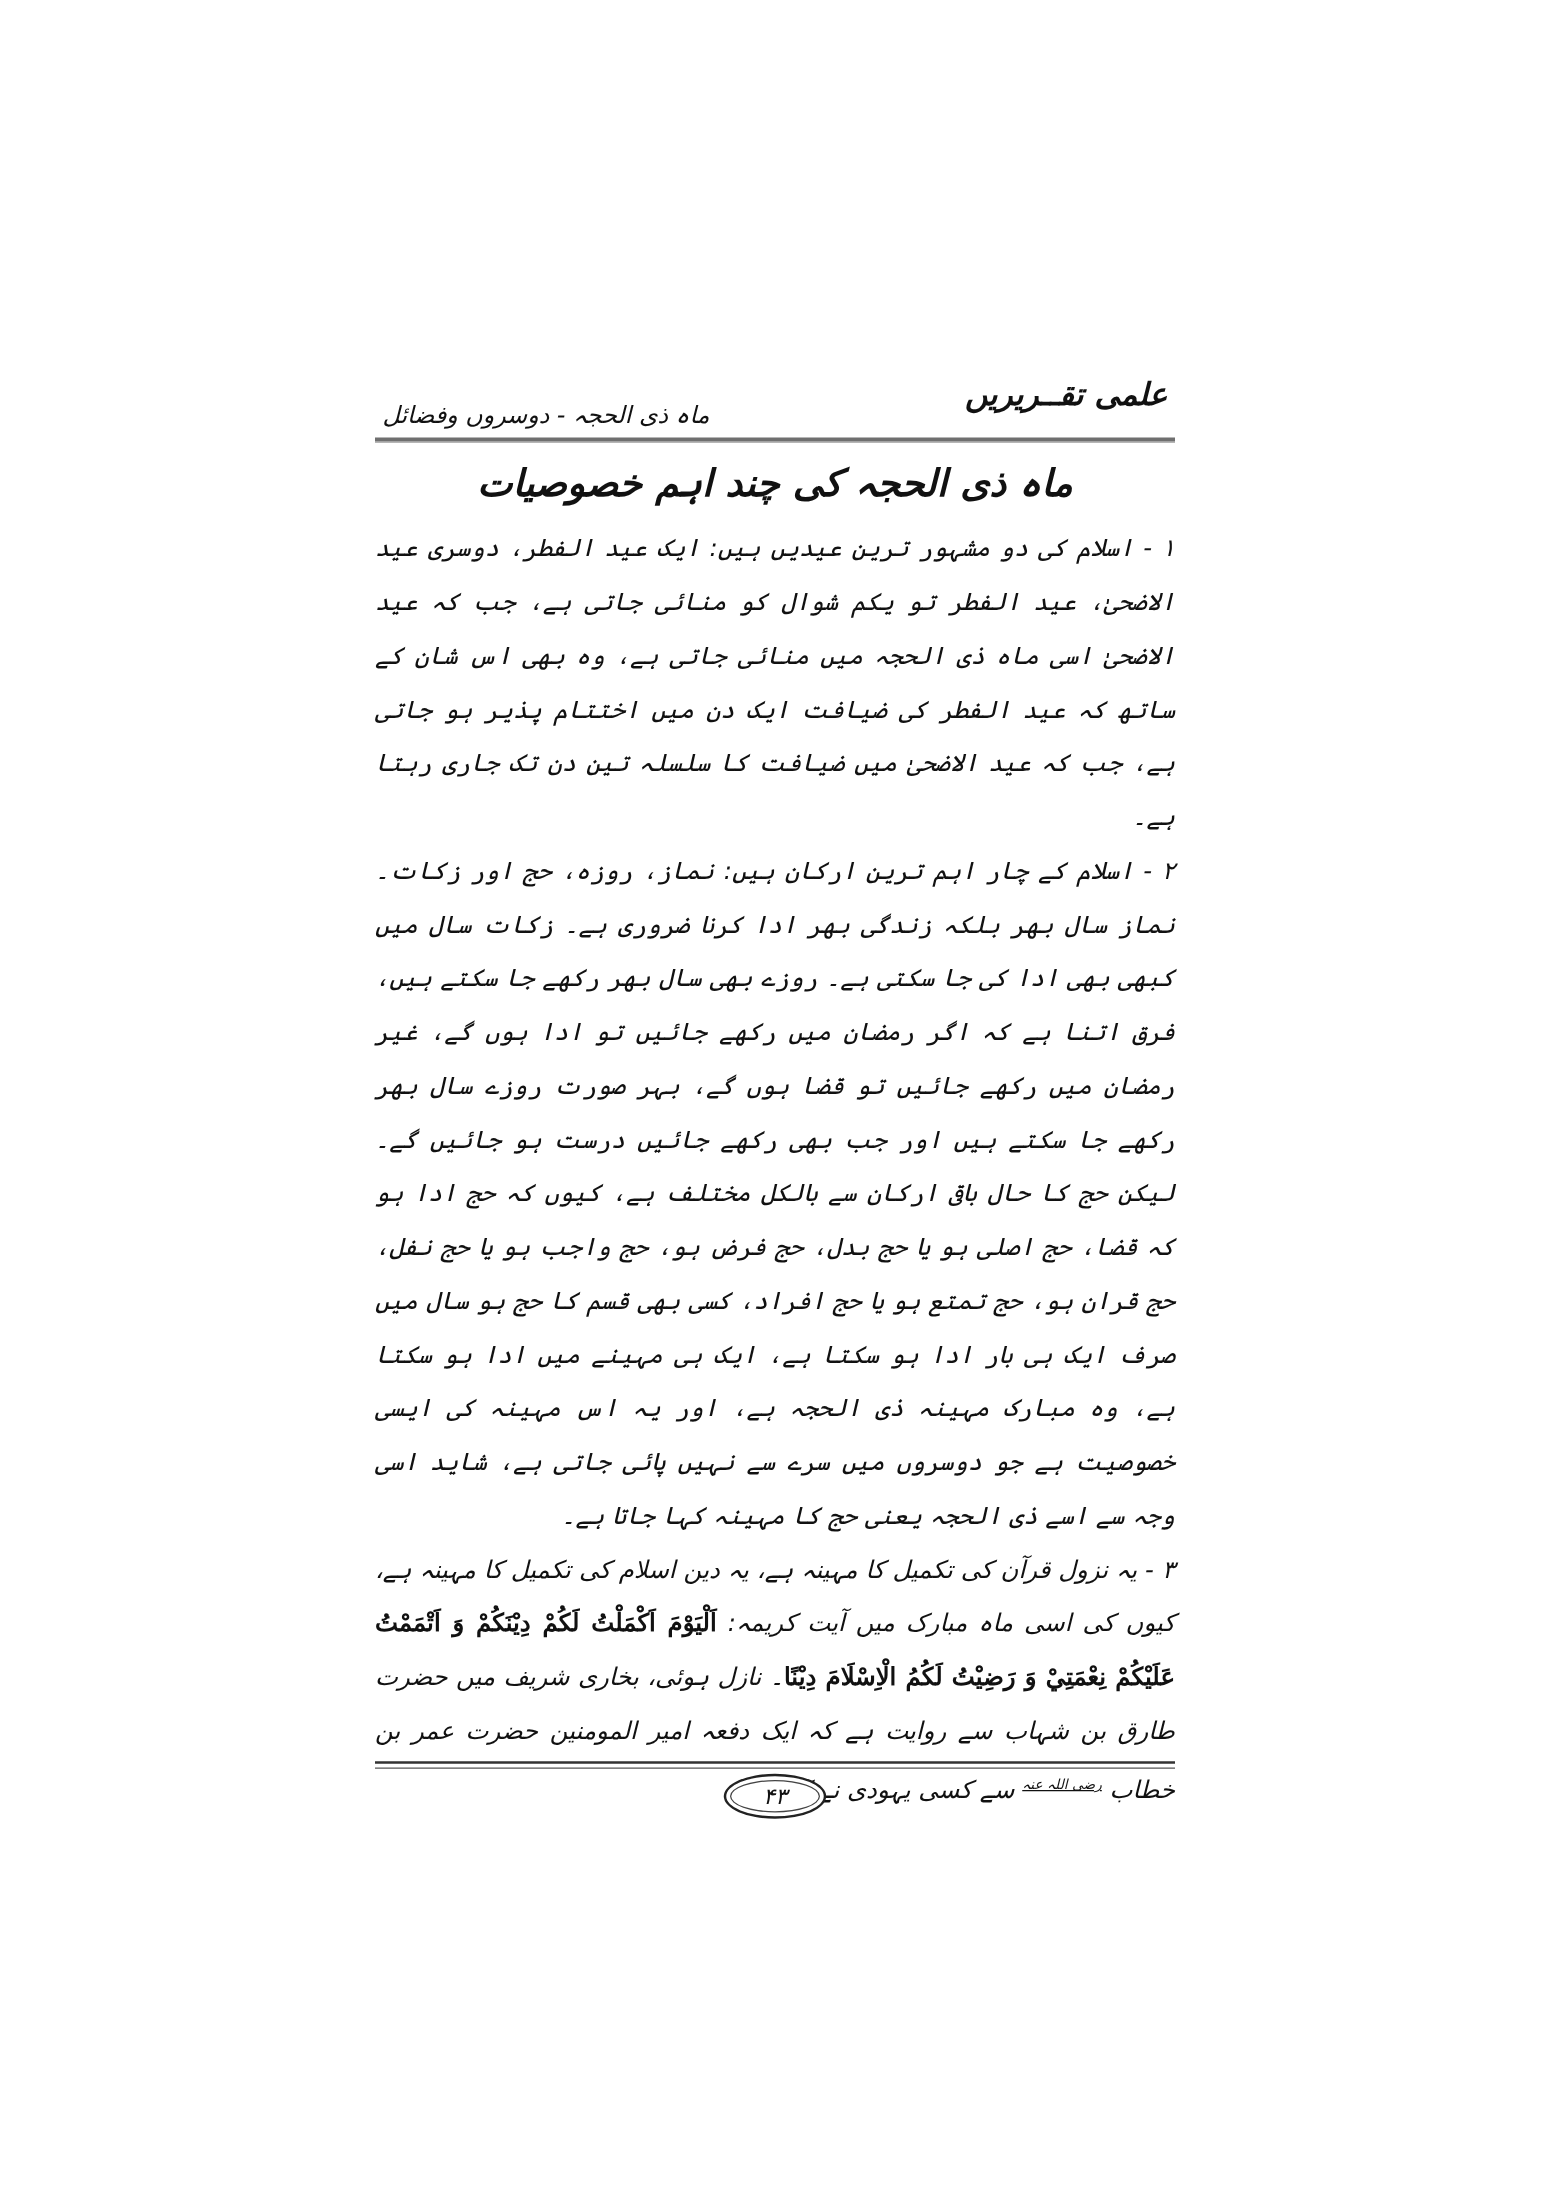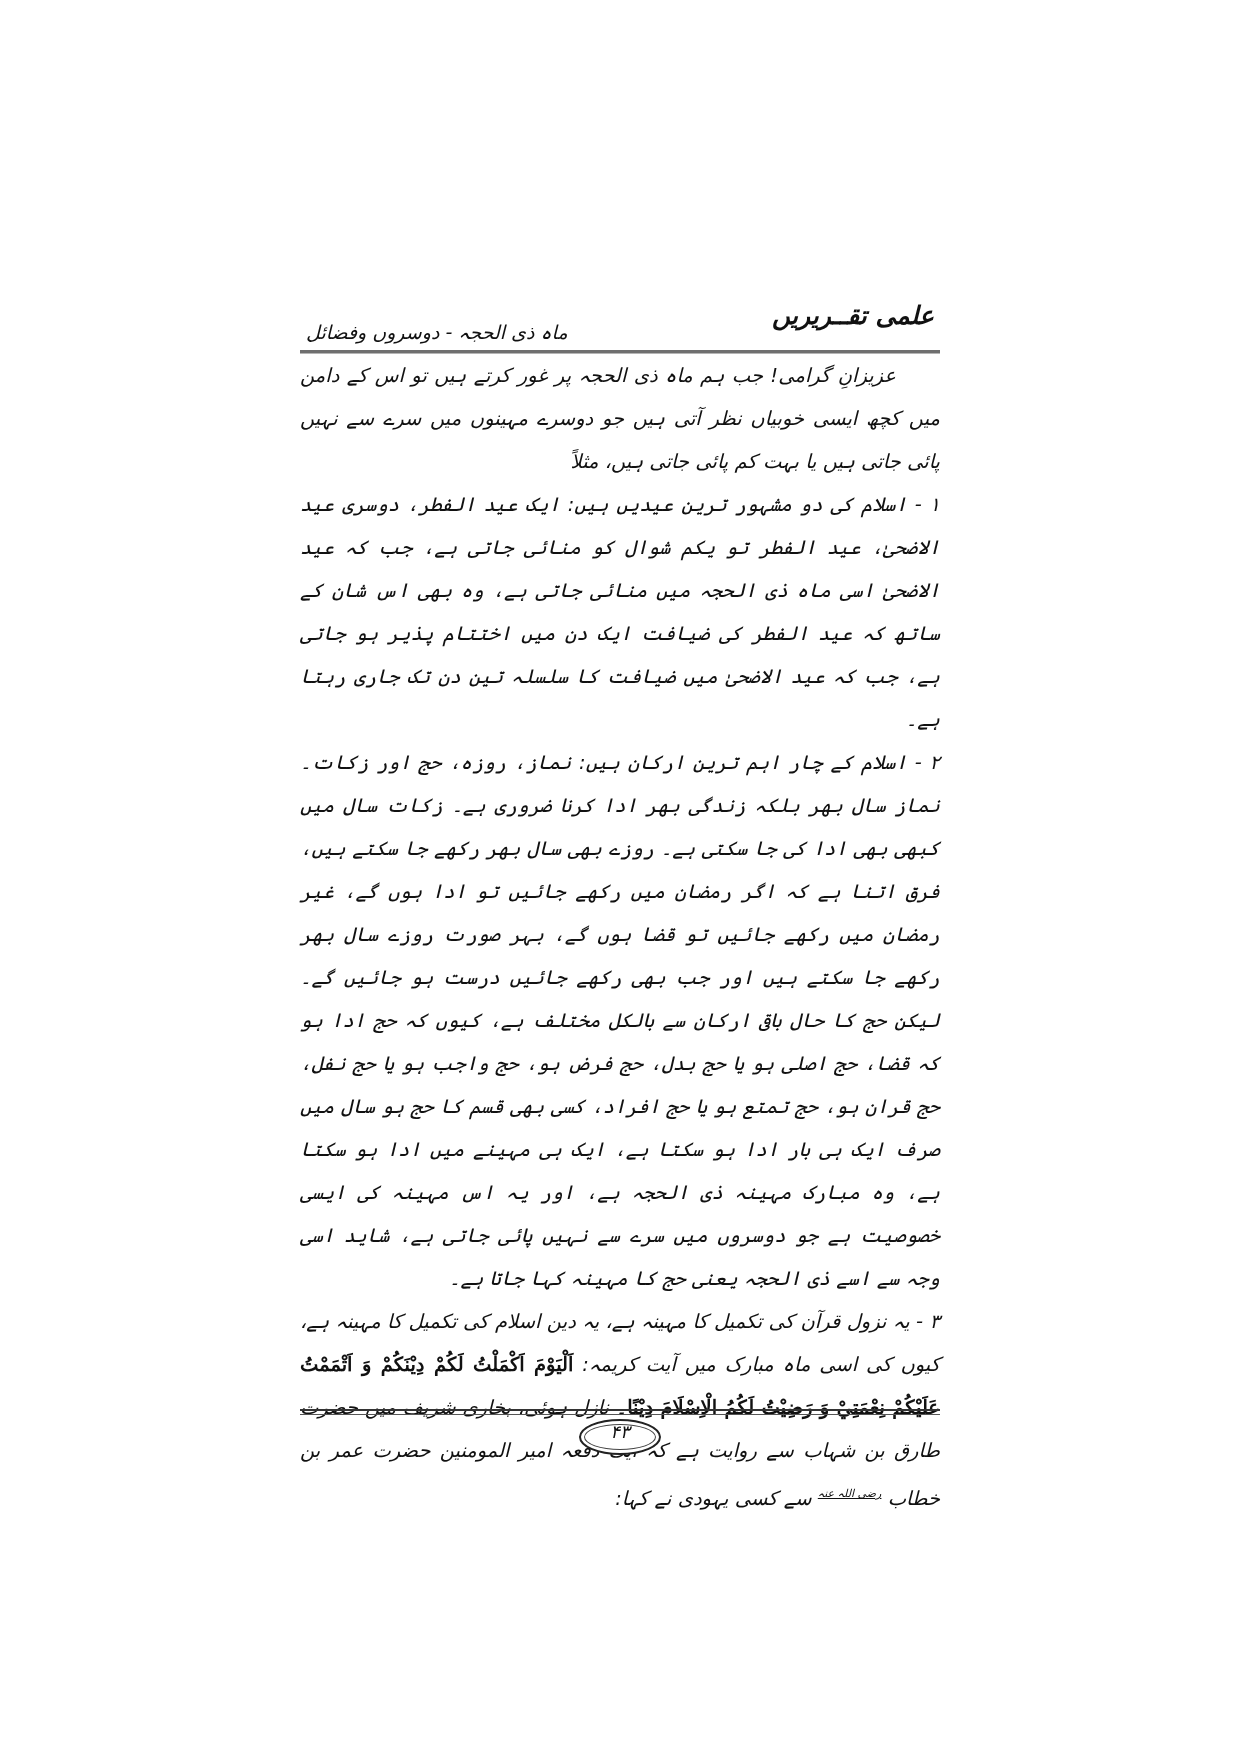--- a/index.html
+++ b/index.html
@@ -104,20 +104,21 @@
     position: absolute;
     left: 50%;
     top: 10px;
     transform: translateX(-50%);
     width: 78px;
     height: 32px;
     border: 2px solid #222;
     border-radius: 50%;
     background: #fff;
     display: flex;
+    align-items: center;
     justify-content: center;
   }
   .page-oval::before {
     content: "";
     position: absolute;
     left: 3px; right: 3px; top: 3px; bottom: 3px;
     border: 1px solid #444;
     border-radius: 50%;
   }
   .page-number {
@@ -130,23 +131,23 @@
 </head>
 <body>
 
 <div class="page">
   <div class="running-header">
     <span class="book-title">علمی تقــریریں</span>
     <span class="chapter-title">ماہ ذی الحجہ - دوسروں وفضائل</span>
   </div>
   <div class="header-rule"></div>
 
+  <div class="section-heading">ماہ ذی الحجہ کی چند اہم خصوصیات</div>
 
   <div class="body-text">
-    <p class="para indent">عزیزانِ گرامی! جب ہم ماہ ذی الحجہ پر غور کرتے ہیں تو اس کے دامن میں کچھ ایسی خوبیاں نظر آتی ہیں جو دوسرے مہینوں میں سرے سے نہیں پائی جاتی ہیں یا بہت کم پائی جاتی ہیں، مثلاً</p>
     <p class="para">۱ - اسلام کی دو مشہور ترین عیدیں ہیں: ایک عید الفطر، دوسری عید الاضحیٰ، عید الفطر تو یکم شوال کو منائی جاتی ہے، جب کہ عید الاضحیٰ اسی ماہ ذی الحجہ میں منائی جاتی ہے، وہ بھی اس شان کے ساتھ کہ عید الفطر کی ضیافت ایک دن میں اختتام پذیر ہو جاتی ہے، جب کہ عید الاضحیٰ میں ضیافت کا سلسلہ تین دن تک جاری رہتا ہے۔</p>
     <p class="para">۲ - اسلام کے چار اہم ترین ارکان ہیں: نماز، روزہ، حج اور زکات۔ نماز سال بھر بلکہ زندگی بھر ادا کرنا ضروری ہے۔ زکات سال میں کبھی بھی ادا کی جا سکتی ہے۔ روزے بھی سال بھر رکھے جا سکتے ہیں، فرق اتنا ہے کہ اگر رمضان میں رکھے جائیں تو ادا ہوں گے، غیر رمضان میں رکھے جائیں تو قضا ہوں گے، بہر صورت روزے سال بھر رکھے جا سکتے ہیں اور جب بھی رکھے جائیں درست ہو جائیں گے۔ لیکن حج کا حال باقی ارکان سے بالکل مختلف ہے، کیوں کہ حج ادا ہو کہ قضا، حج اصلی ہو یا حج بدل، حج فرض ہو، حج واجب ہو یا حج نفل، حج قران ہو، حج تمتع ہو یا حج افراد، کسی بھی قسم کا حج ہو سال میں صرف ایک ہی بار ادا ہو سکتا ہے، ایک ہی مہینے میں ادا ہو سکتا ہے، وہ مبارک مہینہ ذی الحجہ ہے، اور یہ اس مہینہ کی ایسی خصوصیت ہے جو دوسروں میں سرے سے نہیں پائی جاتی ہے، شاید اسی وجہ سے اسے ذی الحجہ یعنی حج کا مہینہ کہا جاتا ہے۔</p>
     <p class="para">
       <span>۳ - یہ نزول قرآن کی تکمیل کا مہینہ ہے، یہ دین اسلام کی تکمیل کا مہینہ ہے، کیوں کی اسی ماہ مبارک میں آیت کریمہ: </span><span class="verse">اَلْيَوْمَ اَكْمَلْتُ لَكُمْ دِيْنَكُمْ وَ اَتْمَمْتُ عَلَيْكُمْ نِعْمَتِيْ وَ رَضِيْتُ لَكُمُ الْاِسْلَامَ دِيْنًا</span><span>۔ نازل ہوئی، بخاری شریف میں حضرت طارق بن شہاب سے روایت ہے کہ ایک دفعہ امیر المومنین حضرت عمر بن خطاب </span><span class="honorific">رضی اللہ عنہ</span><span> سے کسی یہودی نے کہا:</span>
     </p>
   </div>
 </div>
 
 <div class="footer">
   <div class="footer-rule"></div>

